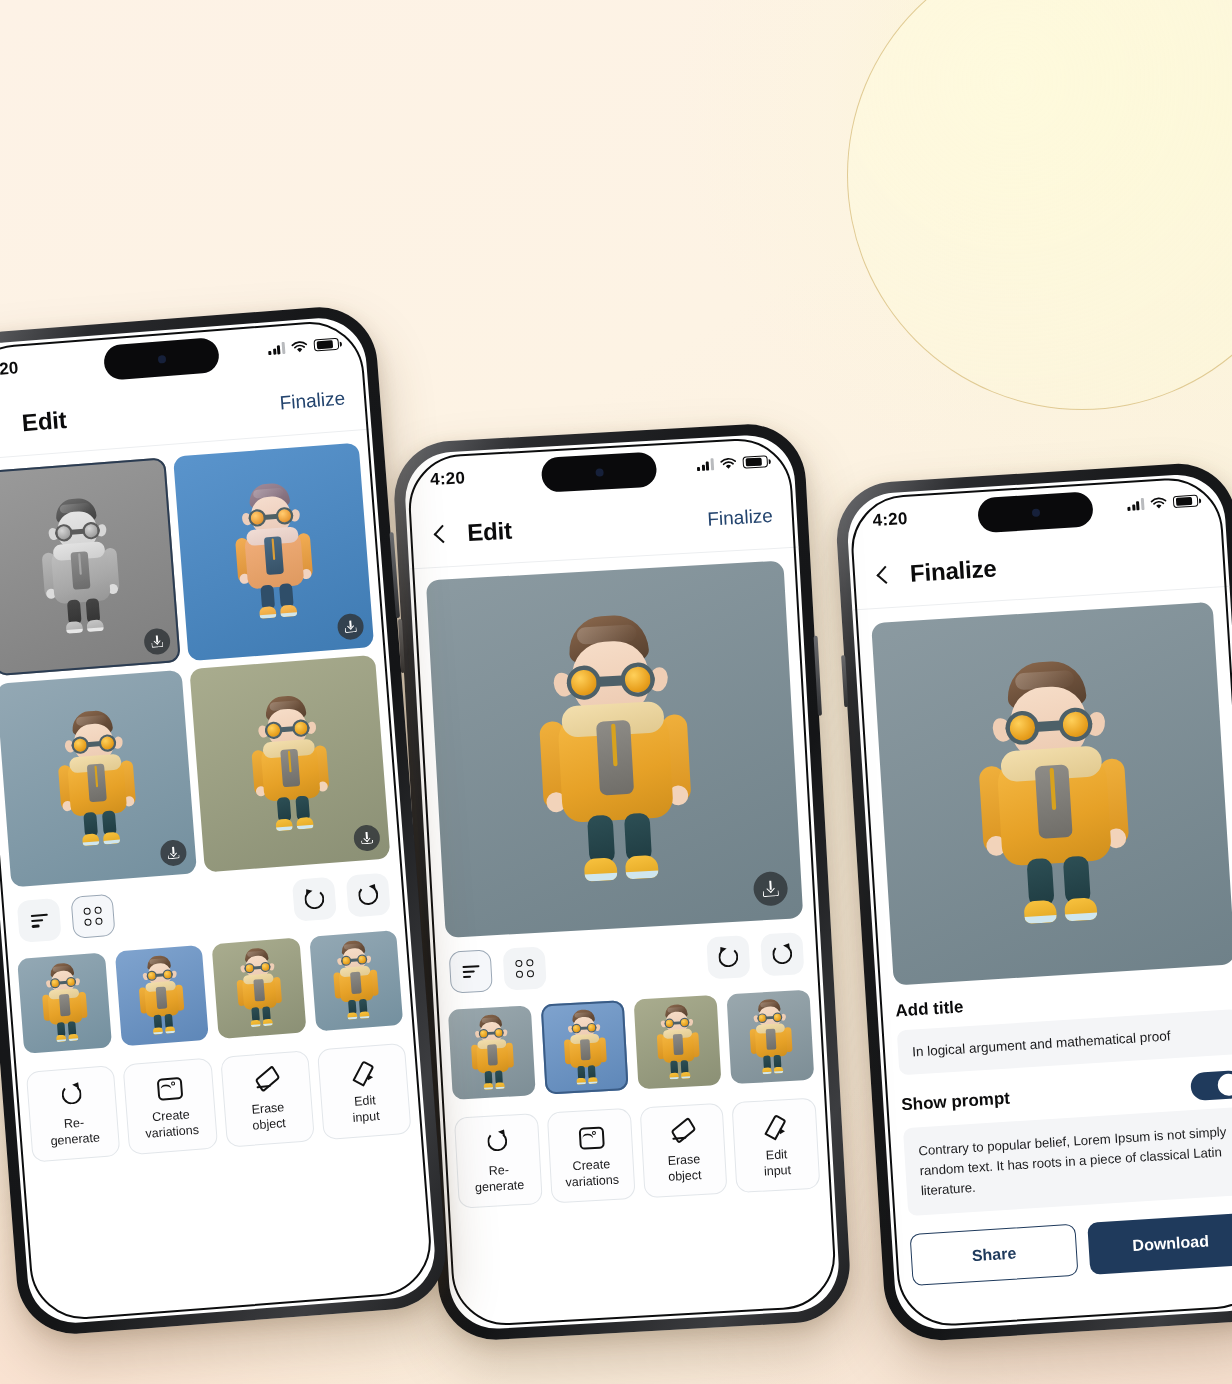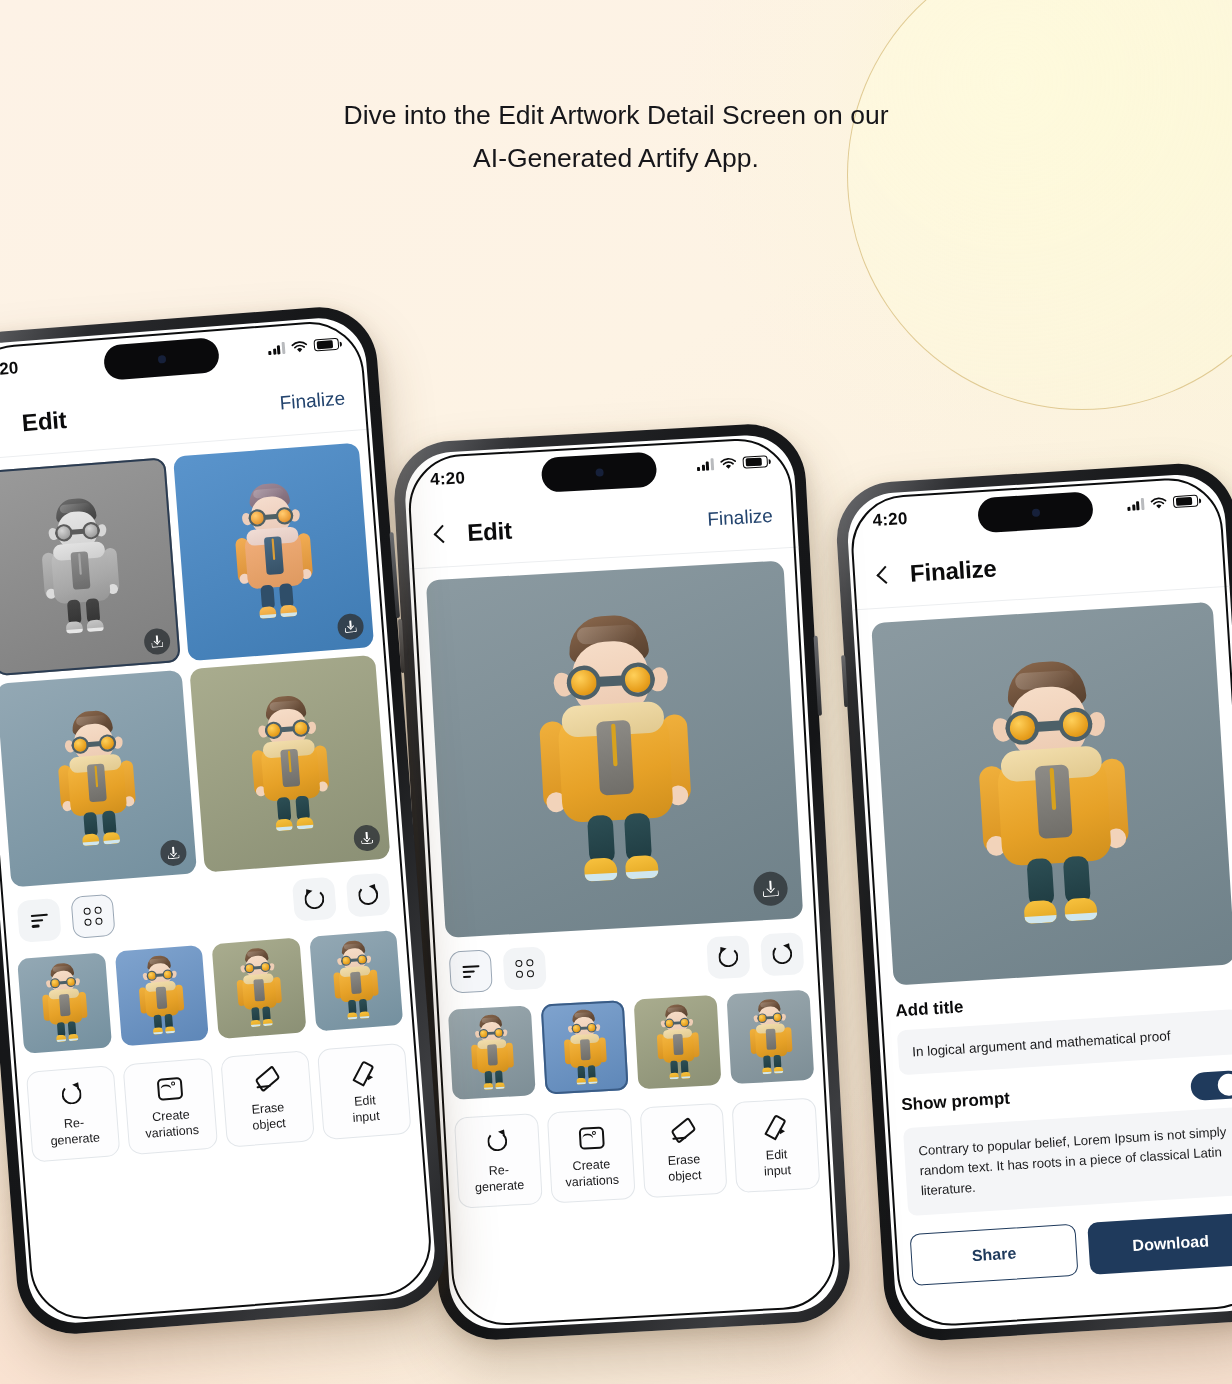--- a/index.html
+++ b/index.html
@@ -265,24 +265,20 @@
     font-family:"Liberation Sans",sans-serif;
   }
 </style>
 </head>
 <body>
 
 <div class="deco-circle2"></div>
 <div class="deco-circle"></div>
 
 <div class="heading-block">
-  <div class="page-subtitle">
-    <div>Dive into the Edit Artwork Detail Screen on our</div>
-    <div>AI-Generated Artify App.</div>
-  </div>
 </div>
 
 <div class="phone" id="phone1">
 
   <div class="btn-side" style="right:-3px;top:230px;width:4px;height:86px;"></div>
   <div class="screen">
     <div class="inner-band"></div>
 
     <div class="statusbar">
       <div class="status-time">4:20</div>

